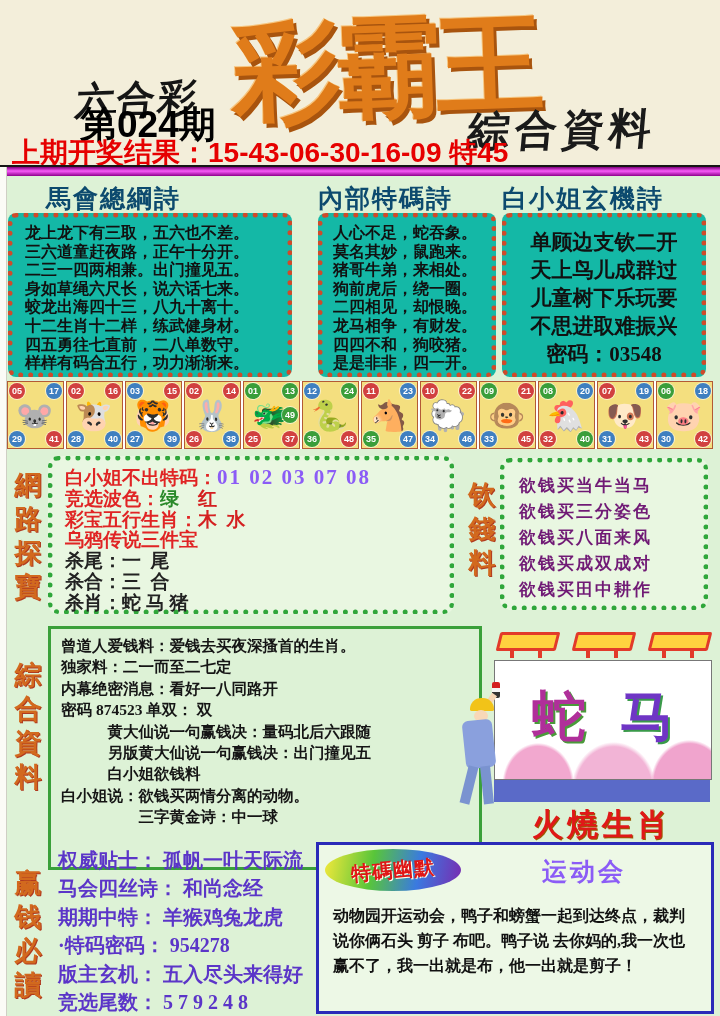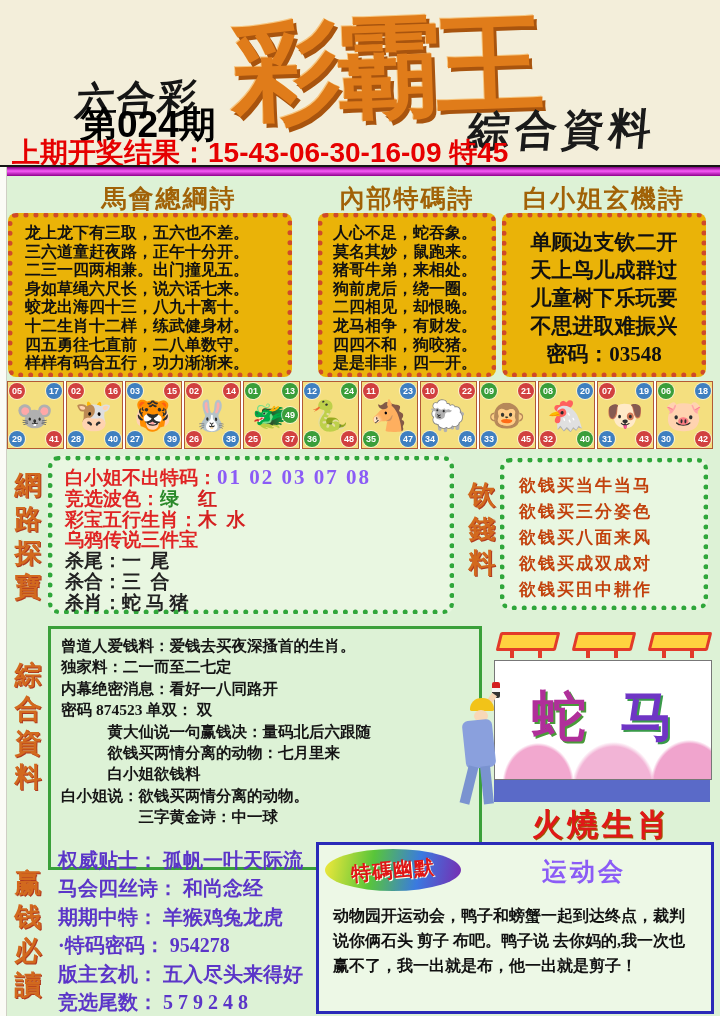--- a/index.html
+++ b/index.html
@@ -16,25 +16,25 @@
          text-shadow:3px 4px 0 #a8540e,-1px -1px 0 #f6c47d;transform:rotate(-2deg);}
   .issue{position:absolute;left:80px;top:100px;font:bold 37px "Liberation Sans",sans-serif;color:#000;}
   .subtitle{position:absolute;left:468px;top:102px;font:bold 42px "Liberation Serif",serif;
          color:#1a1a1a;letter-spacing:5px;transform:skewX(-6deg) rotate(-1deg);}
   .result-line{position:absolute;left:12px;top:134px;font:bold 28px "Liberation Sans",sans-serif;color:#e60000;white-space:nowrap;}
   .divider-black{position:absolute;left:0;top:165px;width:720px;height:2px;background:#161616;}
   .divider-magenta{position:absolute;left:0;top:167px;width:720px;height:9px;
          background:linear-gradient(#80007e,#f95bf9 45%,#8c018c);}
 
   
-  .phead{position:absolute;font:bold 25px "Liberation Serif",serif;letter-spacing:2px;color:#a16207;text-align:center;}
+  .phead{position:absolute;font:bold 25px "Liberation Serif",serif;letter-spacing:2px;color:#0c4a6e;text-align:left;}
   .phead1{left:46px;top:182px;width:246px;}
   .phead2{left:318px;top:182px;width:178px;}
   .phead3{left:502px;top:182px;width:204px;}
-  .pbox{position:absolute;border:5px dotted #cf4a2a;border-radius:8px;background:#eab308;box-sizing:border-box;}
+  .pbox{position:absolute;border:5px dotted #cf4a2a;border-radius:8px;background:#14b8a6;box-sizing:border-box;}
   .pbox1{left:8px;top:213px;width:284px;height:164px;}
   .pbox2{left:318px;top:213px;width:178px;height:164px;}
   .pbox3{left:502px;top:213px;width:204px;height:164px;}
   ul.plist{list-style:none;margin:0;padding:6px 4px 0 12px;}
   .pbox1 ul.plist li{font:bold 16px/18.6px "Liberation Serif",serif;white-space:nowrap;}
   .pbox2 ul.plist{padding-left:10px;}
   .pbox2 ul.plist li{font:bold 16px/18.6px "Liberation Serif",serif;white-space:nowrap;}
   .pbox3 ul.plist{padding:10px 0 0 0;text-align:center;}
   .pbox3 ul.plist li{font:bold 21px/28px "Liberation Serif",serif;white-space:nowrap;}
 
@@ -54,21 +54,21 @@
 
   
   .gbox{position:absolute;border:5px dotted #2fa63a;border-radius:10px;background:#e9f7e1;box-sizing:border-box;}
   .gbox1{left:48px;top:456px;width:406px;height:158px;padding:6px 8px 0 12px;}
   .gbox2{left:500px;top:458px;width:208px;height:152px;padding:10px 6px 0 14px;}
   .tr-line{font:bold 19px/20.8px "Liberation Serif",serif;white-space:pre;color:#222;}
   .lab-red{color:#e02424;}
   .val-num{font-family:"Liberation Serif",serif;font-size:21px;color:#8b5cf6;letter-spacing:2px;}
   .w-green{color:#2a8a2a;} .w-red{color:#d42020;}
   ul.money-list{list-style:none;margin:0;padding:0;}
-  ul.money-list li{font:bold 17px/26px "Liberation Serif",serif;color:#c2410c;letter-spacing:2px;white-space:nowrap;}
+  ul.money-list li{font:bold 17px/26px "Liberation Serif",serif;color:#701a75;letter-spacing:2px;white-space:nowrap;}
 
   
   .cbox{position:absolute;left:48px;top:626px;width:434px;height:244px;border:3px solid #3aa03a;
         box-sizing:border-box;padding:6px 8px 0 10px;background:transparent;}
   ul.comp-list{list-style:none;margin:0;padding:0;}
   ul.comp-list li{font:bold 15.5px/21.4px "Liberation Serif",serif;color:#151515;white-space:pre;}
 
   
   .awnings{position:absolute;left:498px;top:632px;width:212px;display:flex;justify-content:space-between;}
   .awning{position:relative;width:60px;height:26px;}
@@ -278,21 +278,21 @@
   </div>
 
   <div class="vlabel" style="left:10px;top:658px;">綜合資料</div>
   <div class="cbox">
     <ul class="comp-list">
       <li>曾道人爱钱料：爱钱去买夜深搔首的生肖。</li>
         <li>独家料：二一而至二七定</li>
         <li>内幕绝密消息：看好一八同路开</li>
         <li>密码 874523 单双： 双</li>
         <li>　　　黄大仙说一句赢钱决：量码北后六跟随</li>
-        <li>　　　欲钱买两情分离的动物：七月里来</li>
+        <li>　　　另版黄大仙说一句赢钱决：出门撞见五</li>
         <li>　　　白小姐欲钱料</li>
         <li>白小姐说：欲钱买两情分离的动物。</li>
         <li>　　　　　三字黄金诗：中一球</li>
     </ul>
   </div>
 
   <div class="awnings">
     <div class="awning">
         <div class="top"></div>
         <div class="leg1"></div>

